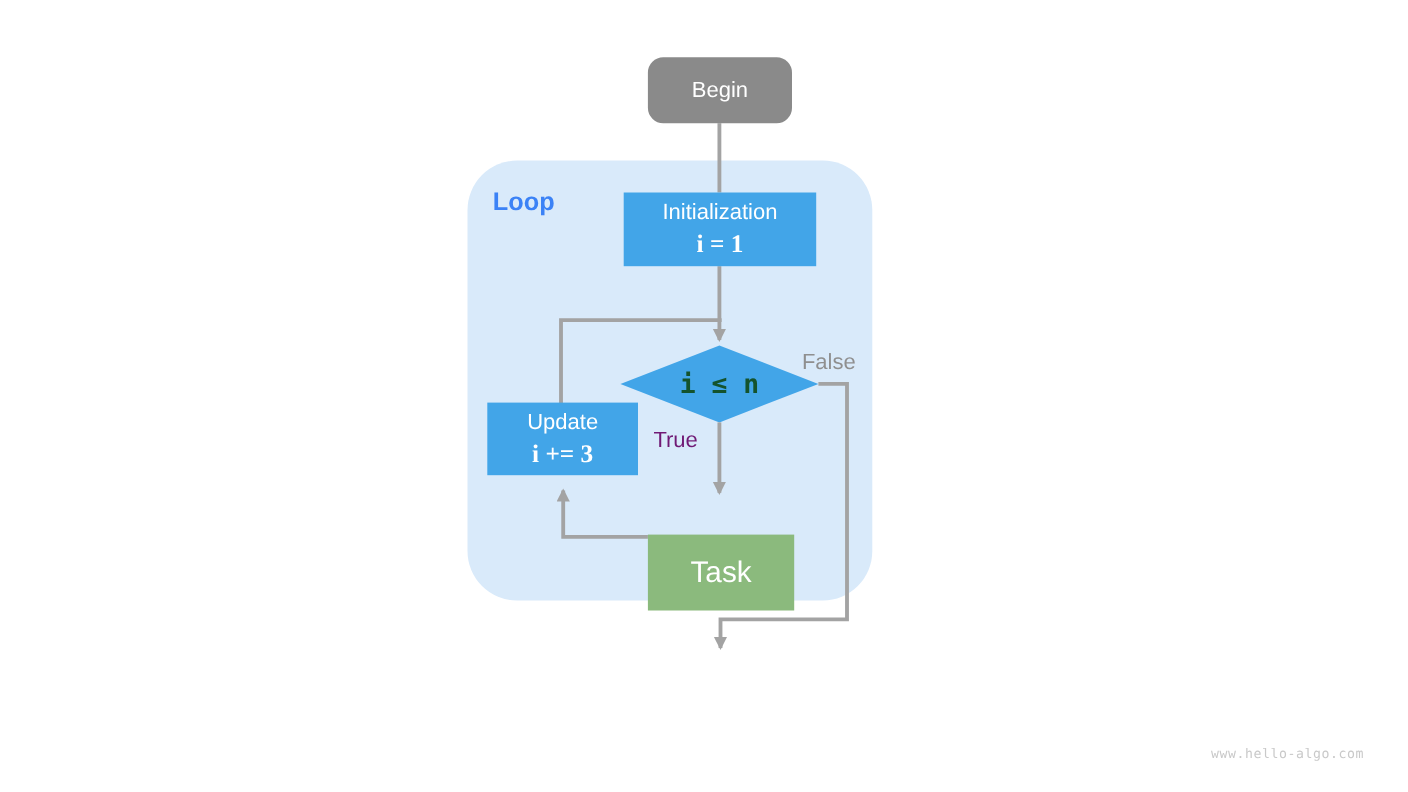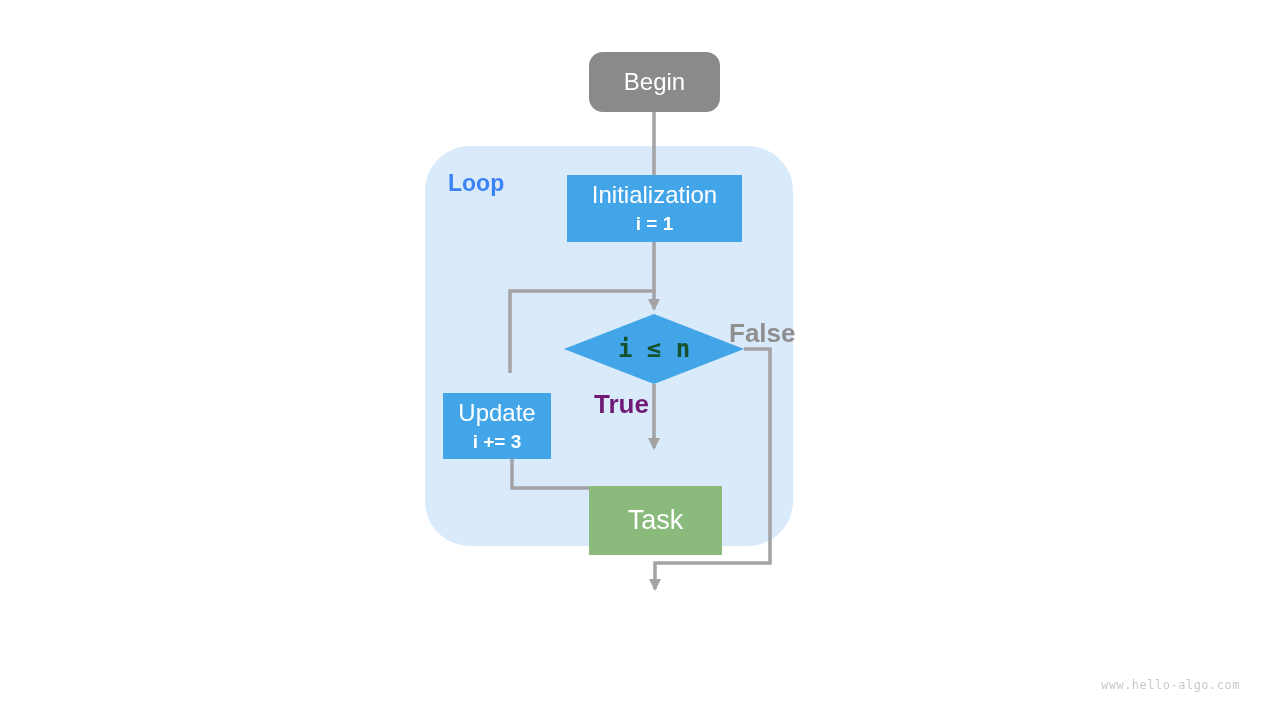--- a/index.html
+++ b/index.html
@@ -39,49 +39,49 @@
   .node {
     z-index: 3;
     display: flex;
     flex-direction: column;
     align-items: center;
     justify-content: center;
     color: #ffffff;
     text-align: center;
     line-height: 1.2;
   }
-  .node .title { font-size: 24px; }
+  .node .title { font-size: 20px; }
   .node .code {
-    font-family: Liberation Sans, sans-serif;
-    font-size: 19px;
+    font-family: Liberation Serif, serif;
+    font-size: 23px;
     font-weight: bold;
     margin-top: 3px;
   }
   .terminal { border-radius: 14px; }
   .begin-node { left: 589px; top: 52px;  width: 131px; height: 60px; }
   .end-node   { left: 590px; top: 595px; width: 131px; height: 57px; }
   .init-node  { left: 567px; top: 175px; width: 175px; height: 67px; }
-  .update-node{ left: 443px; top: 393px; width: 108px; height: 66px; }
+  .update-node{ left: 443px; top: 366px; width: 137px; height: 66px; }
   .task-node  { left: 589px; top: 454px; width: 133px; height: 69px; }
   .task-node .title { font-size: 27px; }
   .cond-label {
     left: 564px; top: 314px;
     width: 180px; height: 70px;
     z-index: 3;
     display: flex;
     align-items: center;
     justify-content: center;
     color: #14532d;
     font-family: "DejaVu Sans Mono", monospace;
     font-size: 24px;
     font-weight: bold;
   }
   .branch-label {
-    font-size: 26px;
-    font-weight: bold;
+    font-size: 20px;
+    font-weight: normal;
     z-index: 3;
   }
   .false-label { left: 729px; top: 318px; }
   .true-label  { left: 594px; top: 389px; }
   .watermark {
     right: 40px; top: 678px;
     font-family: "DejaVu Sans Mono", monospace;
     font-size: 12px;
     letter-spacing: 0.5px;
     z-index: 3;

